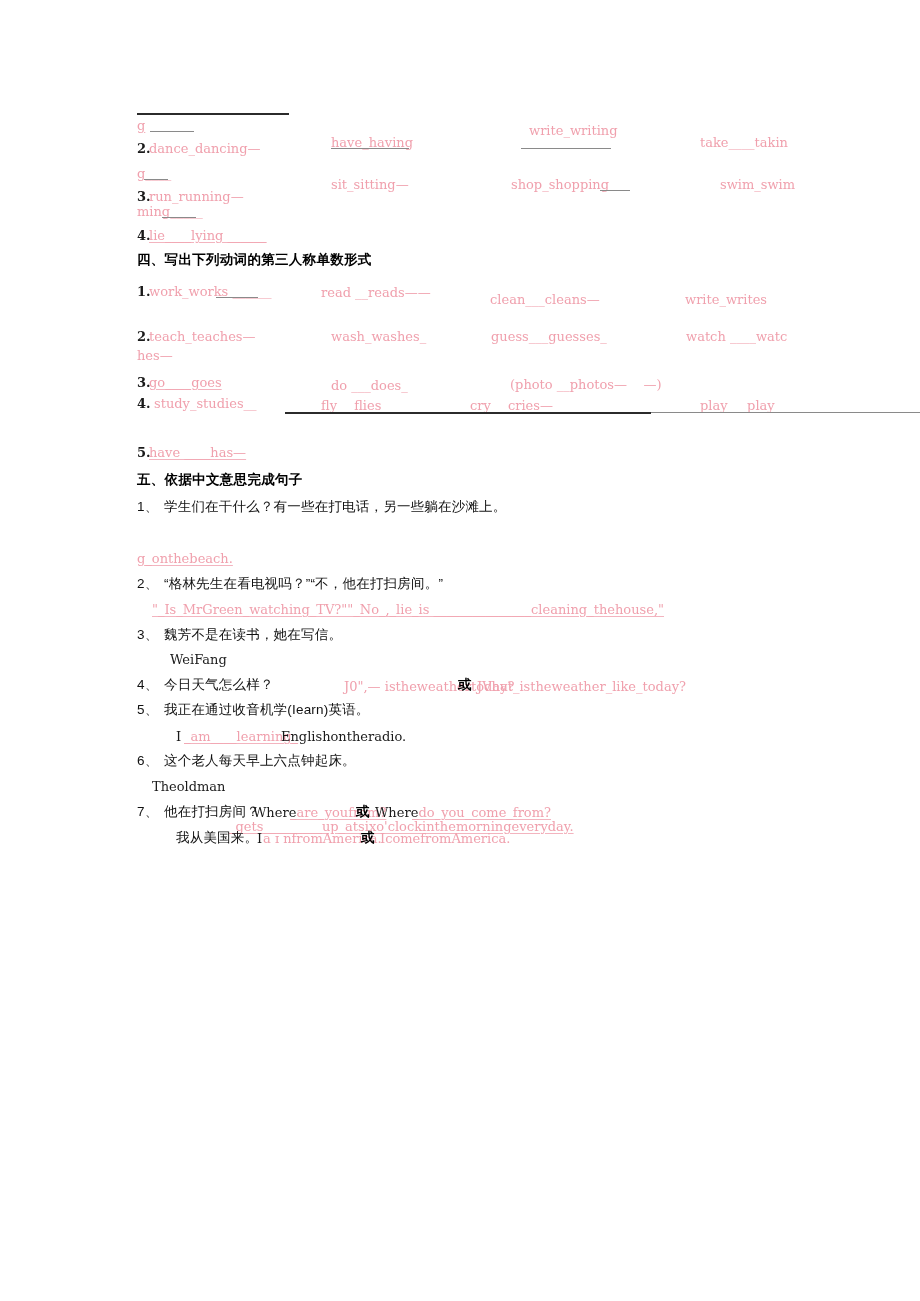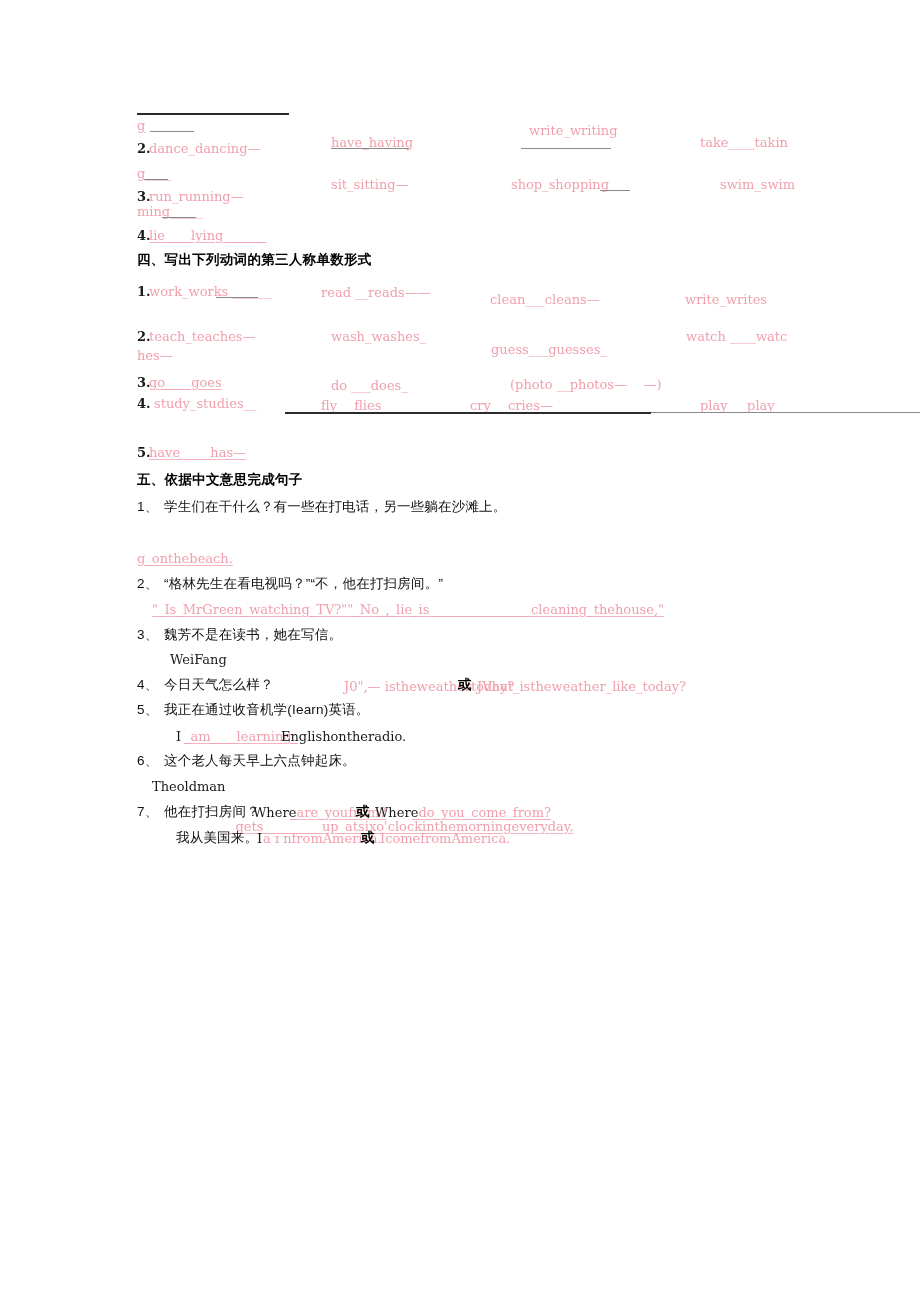--- a/index.html
+++ b/index.html
@@ -115,21 +115,21 @@
   <div class="t blk" style="left:137px; top:285px;">1.</div>
   <div class="t ans" style="left:149px; top:285px;">work_works ______</div>
   <div class="rule-thin" style="left:216px; top:297px; width:42px;"></div>
   <div class="t ans" style="left:321px; top:286px;">read __reads——</div>
   <div class="t ans" style="left:490px; top:293px;">clean___cleans—</div>
   <div class="t ans" style="left:685px; top:293px;">write_writes</div>
 
   <div class="t blk" style="left:137px; top:330px;">2.</div>
   <div class="t ans" style="left:149px; top:330px;">teach_teaches—</div>
   <div class="t ans" style="left:331px; top:330px;">wash_washes_</div>
-  <div class="t ans" style="left:491px; top:343px;">guess___guesses_</div>
+  <div class="t ans" style="left:491px; top:330px;">guess___guesses_</div>
   <div class="t ans" style="left:686px; top:330px;">watch ____watc</div>
   <div class="t ans" style="left:137px; top:349px;">hes—</div>
 
   <div class="t blk" style="left:137px; top:376px;">3.</div>
   <div class="t ans-u" style="left:149px; top:376px;">go____goes</div>
   <div class="t ans" style="left:331px; top:379px;">do ___does_</div>
   <div class="t ans" style="left:510px; top:378px;">(photo __photos—    —)</div>
 
   <div class="t blk" style="left:137px; top:397px;">4.</div>
   <div class="t ans" style="left:154px; top:397px;">study_studies__</div>

